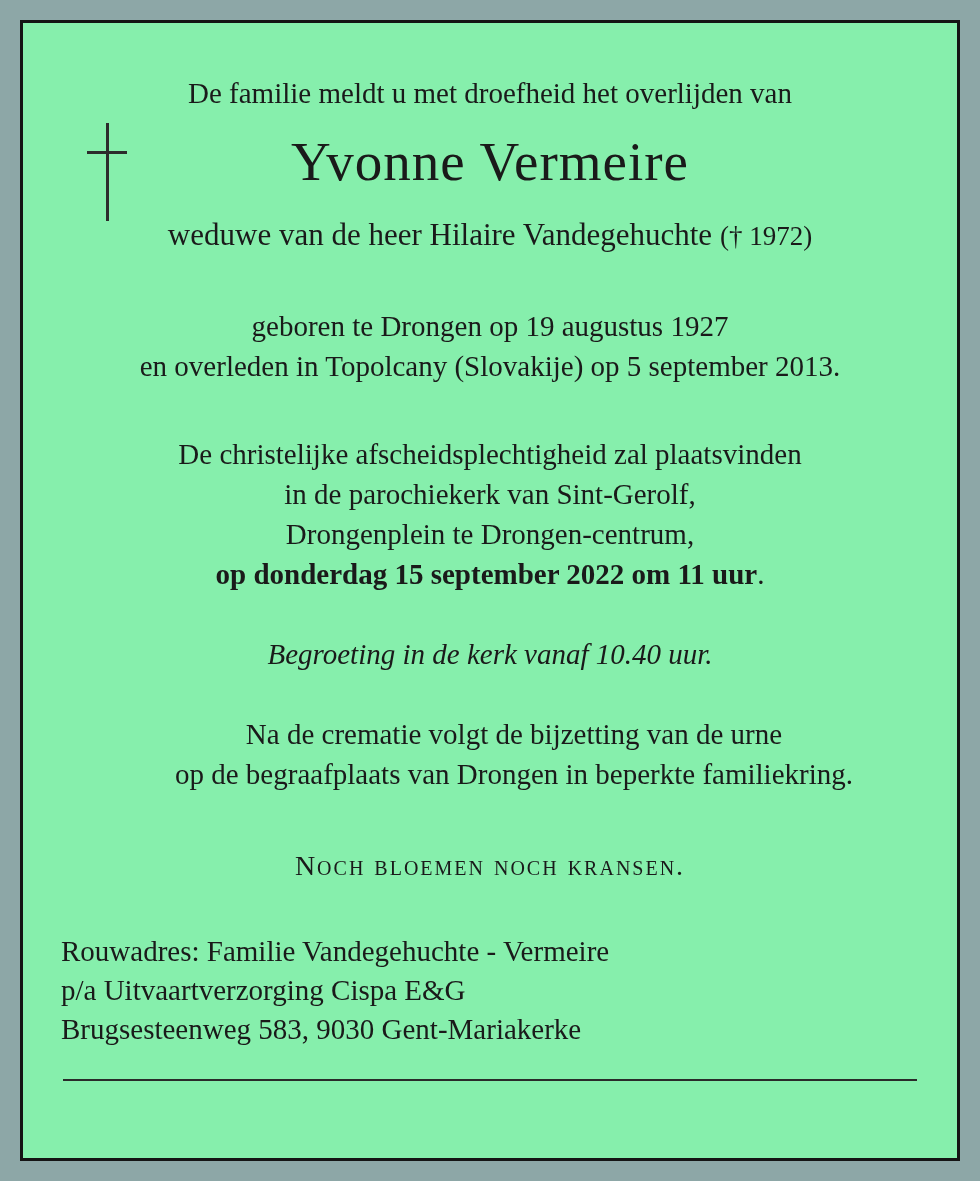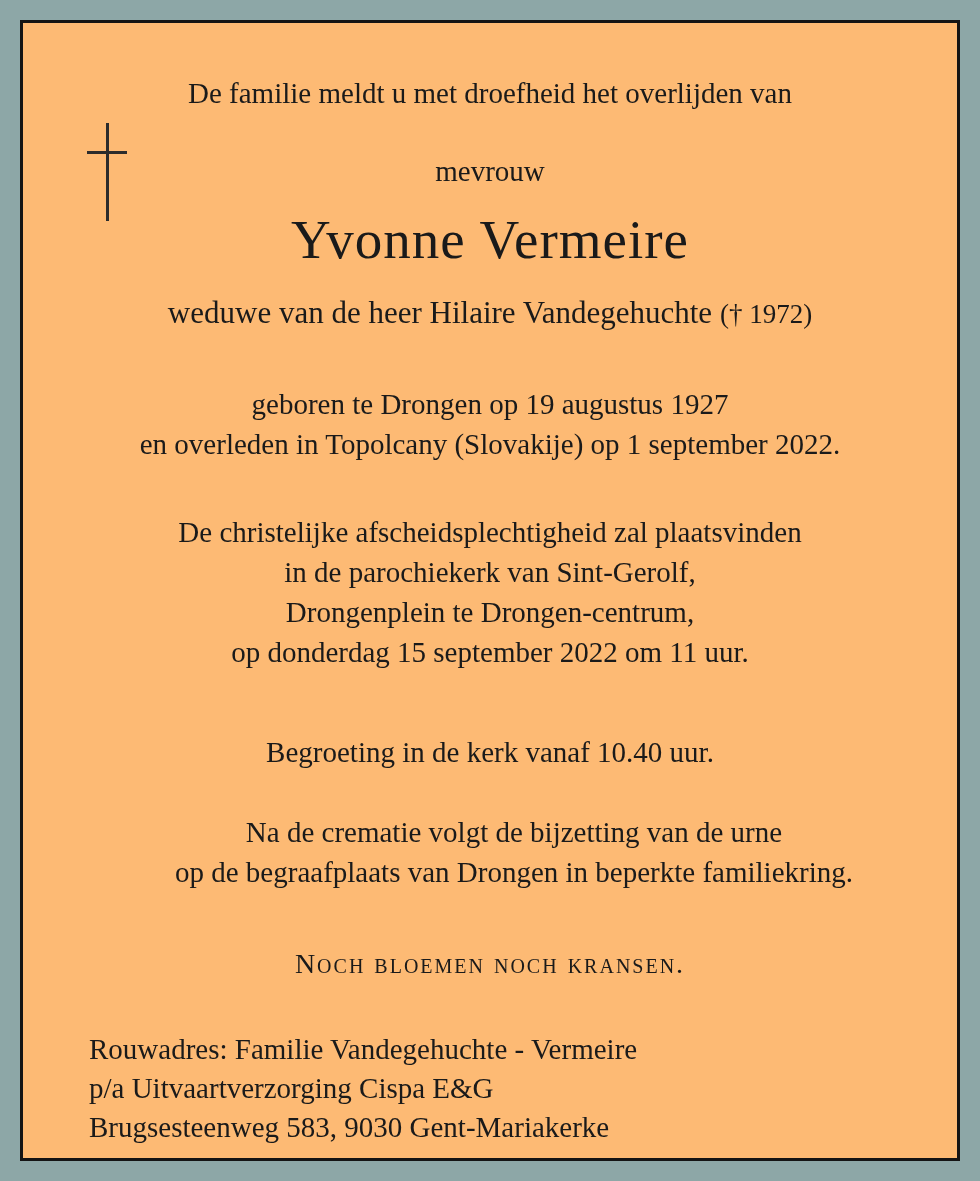--- a/index.html
+++ b/index.html
@@ -11,21 +11,21 @@
   .page {
     width: 980px;
     height: 1181px;
     background: #8da7a7;
     padding: 20px;
   }
   .inner {
     position: relative;
     width: 100%;
     height: 100%;
-    background: #fdba74;
+    background: #86efac;
     border: 3px solid #141414;
     text-align: center;
     font-size: 29px;
     line-height: 40px;
     padding-top: 50px;
     overflow: hidden;
   }
   
   .cross {
     position: absolute;
@@ -56,33 +56,33 @@
     margin-top: 6px;
     font-size: 55px;
     line-height: 86px;
     font-weight: 400;
     letter-spacing: 1px;
   }
   .relation { margin-top: 10px; font-size: 31px; }
   .relation .note { font-size: 27px; }
   .block-birth { margin-top: 50px; }
   .block-service { margin-top: 48px; }
-  .bold-line { font-weight: 400; }
-  .greeting { margin-top: 60px; }
+  .bold-line { font-weight: 700; }
+  .greeting { margin-top: 40px; font-style: italic; }
   .block-cremation { margin-top: 40px; padding-left: 48px; }
   .no-flowers {
     margin-top: 52px;
     font-variant: small-caps;
     letter-spacing: 2px;
     font-size: 28px;
   }
   .address {
     margin-top: 46px;
     text-align: left;
-    padding-left: 66px;
+    padding-left: 38px;
     line-height: 39px;
   }
   .rule {
     margin: 30px 40px 0 40px;
     border: 0;
     border-top: 2px solid #2a2a2a;
   }
 </style>
 </head>
 <body>
@@ -90,29 +90,28 @@
 <div class="page">
   <div class="inner">
 
     <div class="cross">
       <div class="v"></div>
       <div class="h"></div>
     </div>
 
     <p class="intro">De familie meldt u met droefheid het overlijden van</p>
 
-    <p class="salutation">mevrouw</p>
 
     <h1 class="name">Yvonne Vermeire</h1>
 
     <p class="relation"><span>weduwe van de heer Hilaire Vandegehuchte</span> <span class="note">(† 1972)</span></p>
 
     <div class="block-birth">
       <p>geboren te Drongen op 19 augustus 1927</p>
-      <p>en overleden in Topolcany (Slovakije) op 1 september 2022.</p>
+      <p>en overleden in Topolcany (Slovakije) op 5 september 2013.</p>
     </div>
 
     <div class="block-service">
       <p>De christelijke afscheidsplechtigheid zal plaatsvinden</p>
       <p>in de parochiekerk van Sint-Gerolf,</p>
       <p>Drongenplein te Drongen-centrum,</p>
       <p><span class="bold-line">op donderdag 15 september 2022 om 11 uur</span><span>.</span></p>
     </div>
 
     <p class="greeting">Begroeting in de kerk vanaf 10.40 uur.</p>

